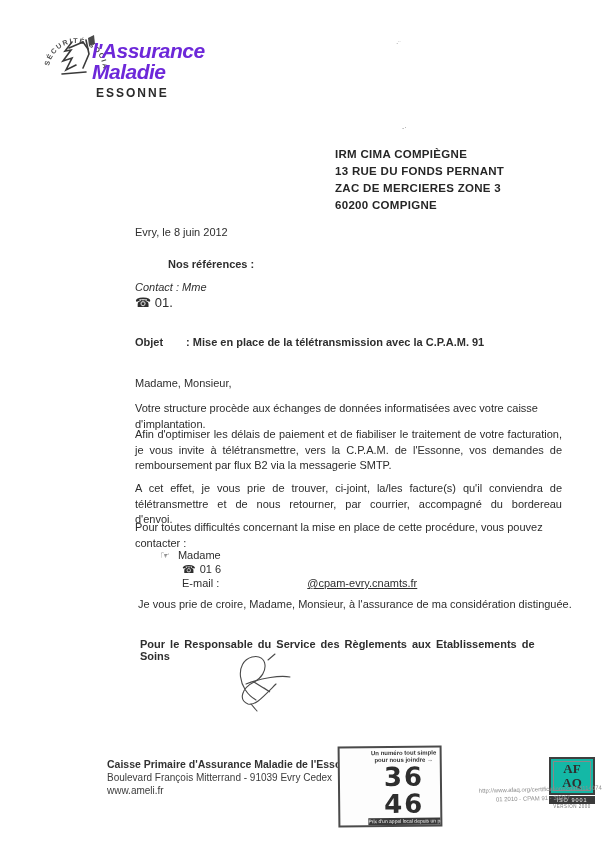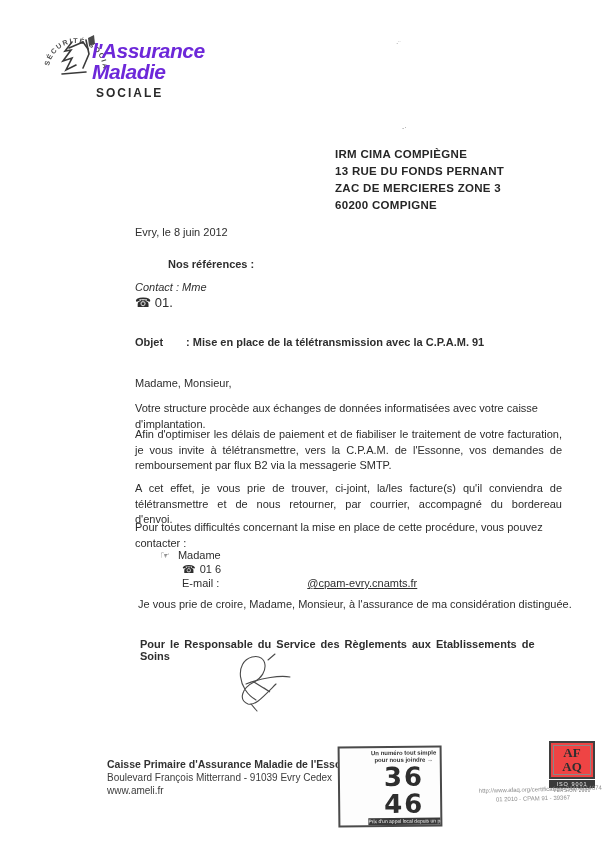--- a/index.html
+++ b/index.html
@@ -53,21 +53,21 @@
   .badge{left:338px;top:746px;width:72px;border:2px solid #4a4a4a;background:#fdfdfd;
          text-align:center;transform:rotate(-.6deg);padding-left:28px;}
   .badge .tag{font-size:6px;font-weight:bold;line-height:7px;padding-top:2px;color:#333;}
   .badge .num{font-size:26px;font-weight:900;letter-spacing:2px;line-height:27px;color:#2e2e2e;
               font-family:"DejaVu Sans",sans-serif;}
   .badge .strip{background:#3a3a3a;color:#f2f2f2;font-size:5px;line-height:7px;
                 white-space:nowrap;overflow:hidden;}
   .afaq{left:549px;top:741px;width:46px;text-align:center;}
   .afaq .box{border:2px solid #3f3f3f;outline:1px solid #888;outline-offset:-5px;
              font-family:"Liberation Serif",serif;font-weight:bold;font-size:13px;
-             line-height:14px;color:#2f2f2f;padding:3px 0;background:#ef4444;}
+             line-height:14px;color:#2f2f2f;padding:3px 0;background:#14b8a6;margin-top:16px;}
   .afaq .band{background:#3a3a3a;color:#eee;font-size:5.5px;line-height:8px;margin-top:1px;
               letter-spacing:1px;}
   .afaq .sub{font-size:4.5px;color:#777;line-height:6px;letter-spacing:.5px;}
   .legal{left:420px;top:786px;width:182px;font-size:6px;color:#8f8f8f;
          transform:rotate(-1.5deg);line-height:9px;}
   .legal .l1{text-align:right;}
   .legal .l2{text-align:right;padding-right:32px;}
 
   .artifact{color:#9a9a9a;font-size:7px;}
   .a1{left:396px;top:40px;}
@@ -90,21 +90,21 @@
       <path d="M27 26 l14 -6 l5 7"></path>
       <path d="M44 18 l3 14 l-6 14"></path>
       <path d="M20 52 l24 -2"></path>
     </g>
     <path d="M46 16 l6 -3 l1 9 l-6 2 z" fill="#4a4a4a"></path>
   </svg>
   <div class="abs brand">
     <div>l'Assurance</div>
     <div>Maladie</div>
   </div>
-  <div class="abs region">SOCIALE</div>
+  <div class="abs region">ESSONNE</div>
 
   <div class="abs artifact a1">·¨</div>
   <div class="abs artifact a2">-·</div>
 
   <div class="abs recipient">
     <div>IRM CIMA COMPIÈGNE</div>
     <div>13 RUE DU FONDS PERNANT</div>
     <div>ZAC DE MERCIERES ZONE 3</div>
     <div>60200 COMPIGNE</div>
   </div>

